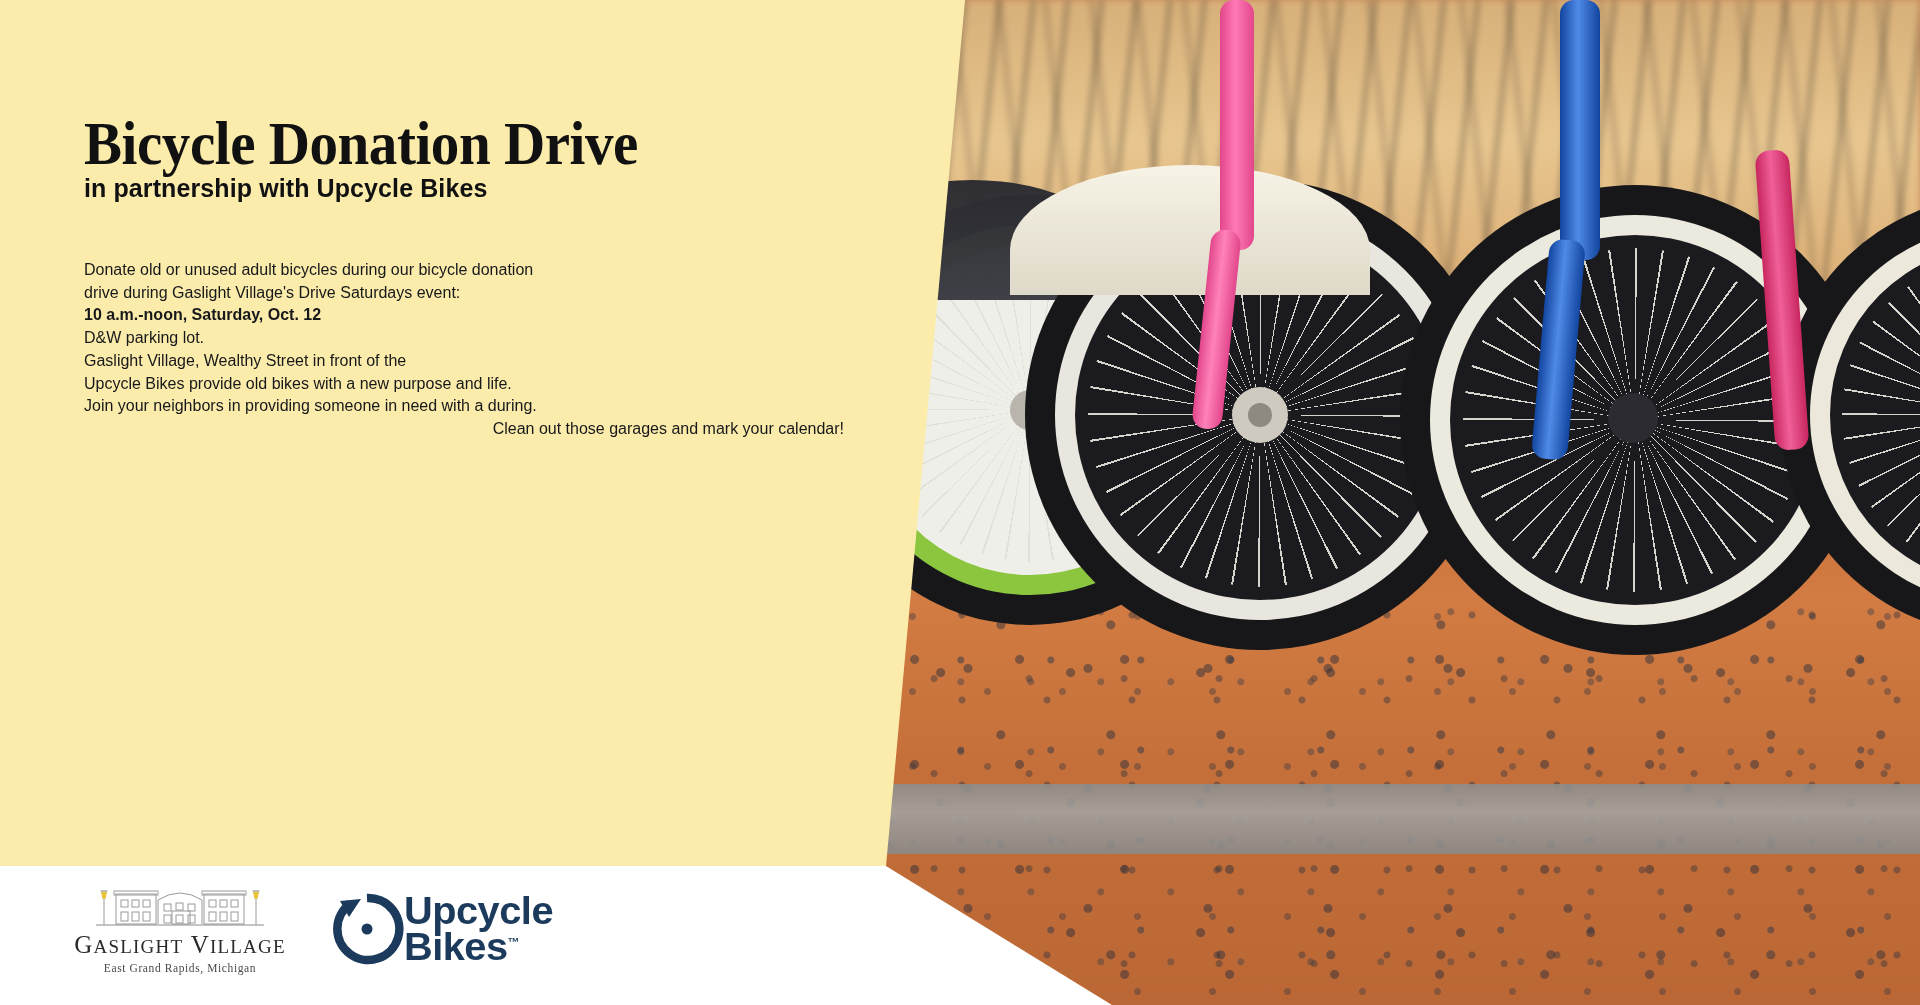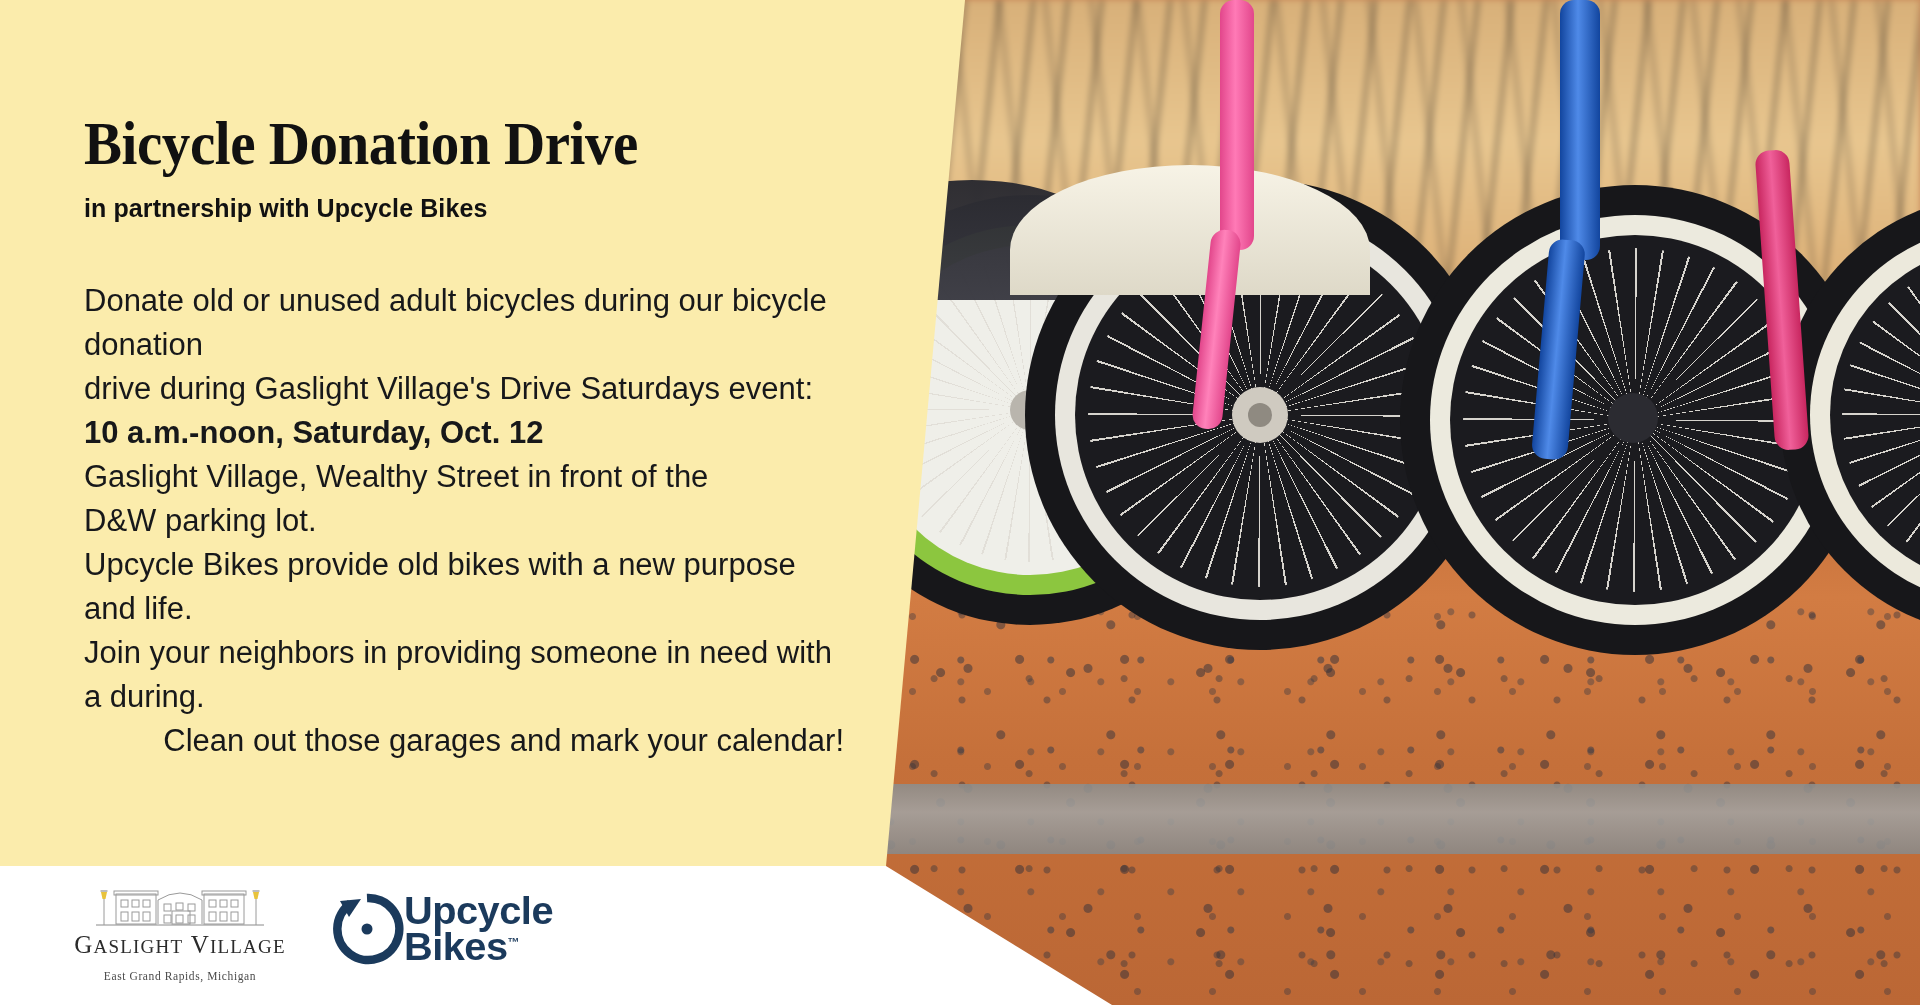--- a/index.html
+++ b/index.html
@@ -74,26 +74,26 @@
 
   .headline {
     font-family:"Liberation Serif", serif;
     font-weight:700; font-size:62px; line-height:1.0;
     letter-spacing:-0.5px; color:#111; margin-top:96px;
     transform:scaleX(.92); transform-origin:left center;
   }
   .subhead {
     font-family:"Liberation Sans", sans-serif;
     font-weight:700; font-size:25px; color:#111;
-    margin-top:20px; letter-spacing:.1px;
+    letter-spacing:.1px;
   }
   .body-block { margin-top:56px; }
   .para {
     font-family:"Liberation Sans", sans-serif;
-    font-size:31px; line-height:1.42; color:#17181a;
+    font-size:16px; line-height:1.42; color:#17181a;
     font-weight:400;
   }
   .para + .para { margin-top:0; }
   .gap-lg { margin-top:30px; }
   .gap-md { margin-top:28px; }
   .gap-sm { margin-top:26px;text-align:right; }
   .strong { font-weight:700; }
 
   
   .logos { position:absolute; left:0; top:866px; width:1000px; height:139px; }
@@ -102,21 +102,21 @@
   .gv-art { width:180px; height:46px; margin:0 auto 2px; display:block; }
   .gv-name {
     font-family:"Liberation Serif", serif; color:#2b2b2b;
     font-size:25px; letter-spacing:1.2px; line-height:1;
     white-space:nowrap;
   }
   .gv-name .cap { font-size:25px; }
   .gv-name .sm  { font-size:19px; }
   .gv-sub {
     font-family:"Liberation Serif", serif; color:#4a4a4a;
-    font-size:11.5px; letter-spacing:.6px; margin-top:13px;
+    font-size:11.5px; letter-spacing:.6px; margin-top:5px;
   }
 
   .ub-logo { position:absolute; left:330px; top:26px; display:flex; align-items:center; }
   .ub-mark { width:74px; height:74px; flex:none; }
   .ub-words { line-height:.92; }
   .ub-line {
     font-family:"Liberation Sans", sans-serif; font-weight:700;
     font-size:39px; color:#1b3a5c; letter-spacing:-.5px;
     transform:scaleX(1.02); transform-origin:left center;
   }
@@ -193,22 +193,22 @@
 
     <div class="body-block">
 
       <div class="para">
         <div>Donate old or unused adult bicycles during our bicycle donation</div>
         <div>drive during Gaslight Village's Drive Saturdays event:</div>
       </div>
 
       <div class="para gap-lg">
         <div class="strong">10 a.m.-noon, Saturday, Oct. 12</div>
+        <div>D&amp;W parking lot.</div>
         <div>Gaslight Village, Wealthy Street in front of the</div>
-        <div>D&amp;W parking lot.</div>
       </div>
 
       <div class="para gap-md">
         <div>Upcycle Bikes provide old bikes with a new purpose and life.</div>
         <div>Join your neighbors in providing someone in need with a during.</div>
       </div>
 
       <div class="para gap-sm">Clean out those garages and mark your calendar!</div>
     </div>
   </div>

